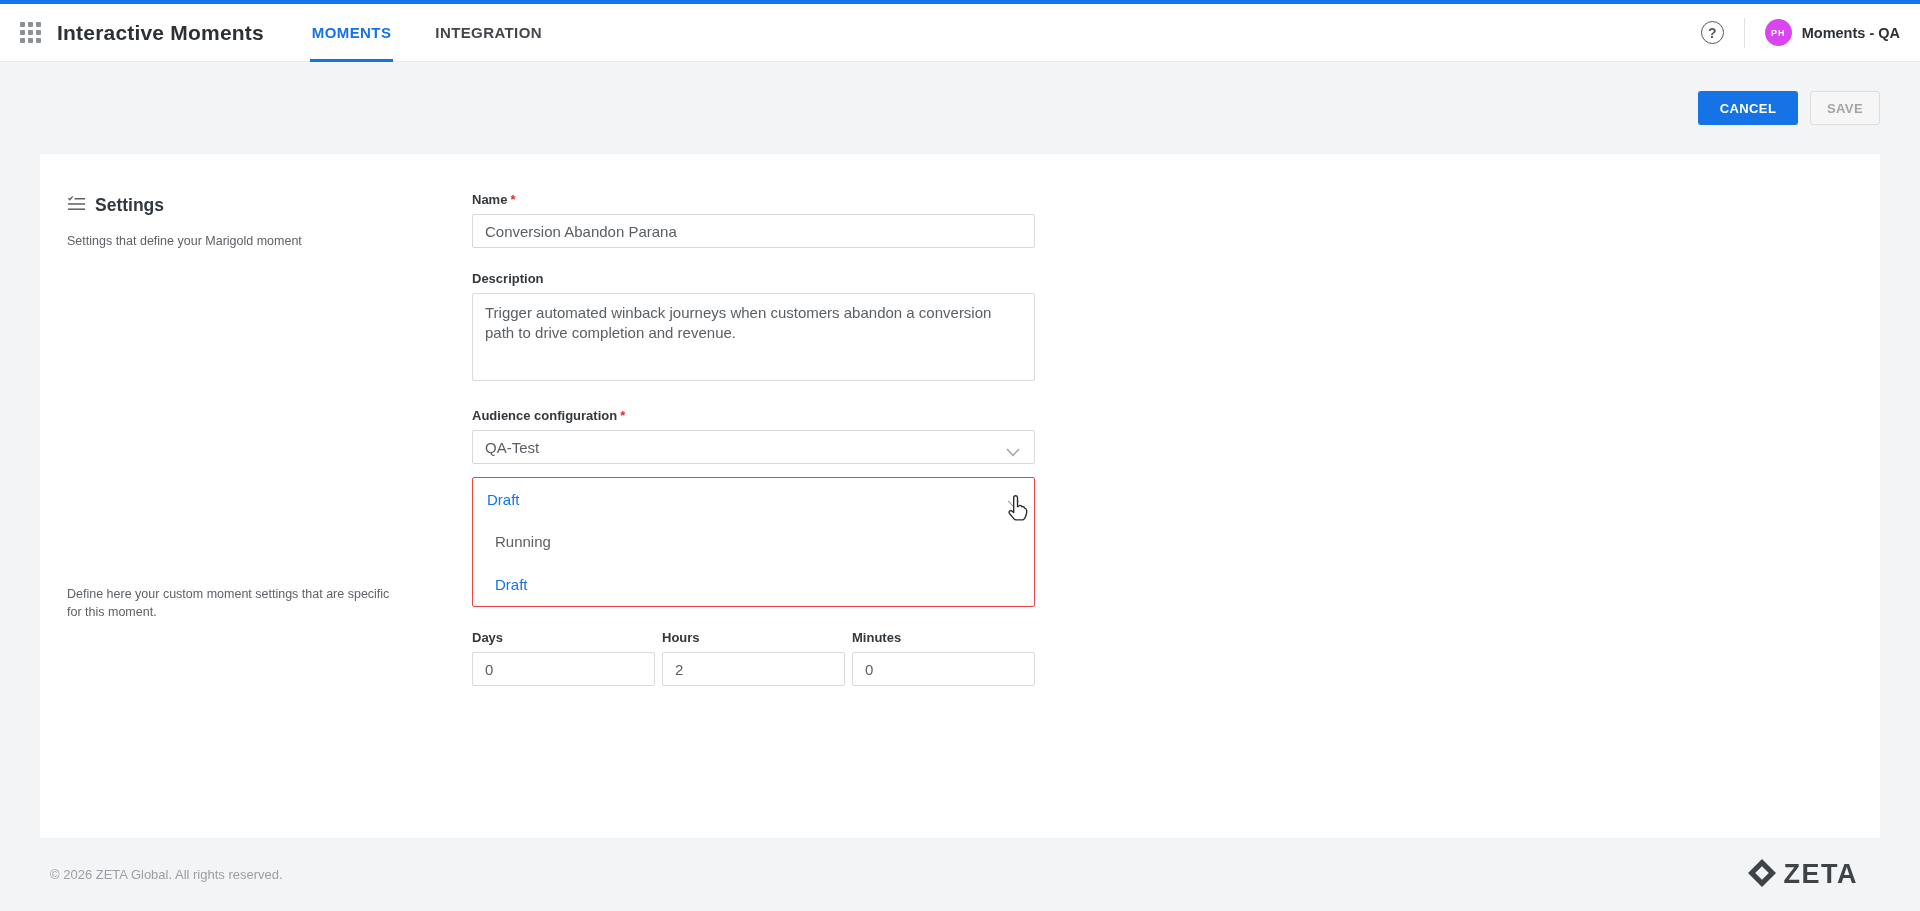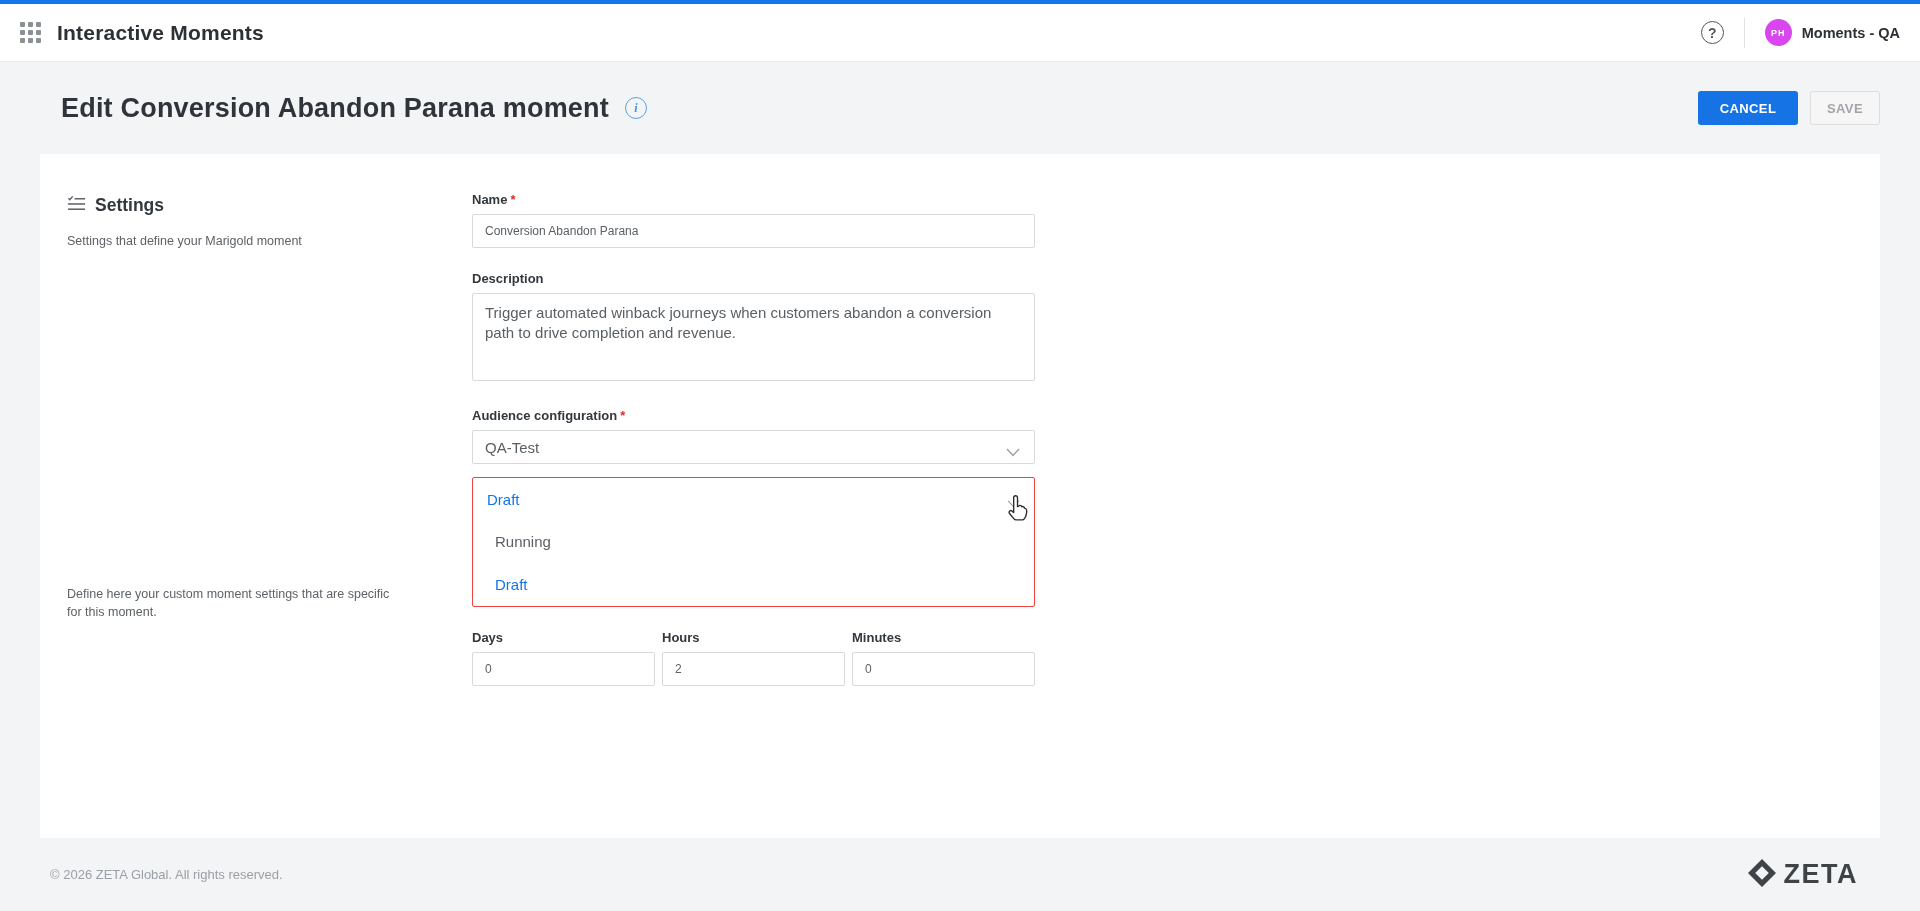--- a/index.html
+++ b/index.html
@@ -50,21 +50,21 @@
   .side-block { position:absolute; left:27px; width:360px; }
   .side-head { display:flex; align-items:center; }
   .side-head svg { flex:0 0 auto; }
   .side-title { font-size:17.5px; font-weight:700; color:#33383d; margin-left:9px; }
   .side-sub { font-size:12.5px; color:#5d6267; margin-top:15px; line-height:1.45; }
 
   .form-col { position:absolute; left:432px; top:38px; width:563px; }
   .field-label { font-size:13px; font-weight:700; color:#33383d; margin-bottom:7px; }
   .req { color:#e02b2b; margin-left:3px; }
   .text-input { width:100%; height:34px; border:1px solid #d7d9db; border-radius:2px;
-    padding:0 12px; font-size:12px; color:#595f64; font-family:"Liberation Sans",sans-serif;
+    padding:0 12px; font-size:15px; color:#595f64; font-family:"Liberation Sans",sans-serif;
     background:#fff; outline:none; }
   .textarea { width:100%; height:88px; border:1px solid #d7d9db; border-radius:2px;
     padding:9px 12px; font-size:15px; color:#595f64; line-height:1.35; resize:none;
     font-family:"Liberation Sans",sans-serif; outline:none; }
   .group { margin-bottom:23px; }
   .select-box { position:relative; width:100%; height:34px; border:1px solid #d7d9db;
     border-radius:2px; display:flex; align-items:center; padding:3px 12px; font-size:15px;
     color:#595f64; cursor:pointer; background:#fff; }
   .select-box .chev { position:absolute; right:14px; top:12px; }
 
@@ -99,33 +99,33 @@
       <span></span>
       <span></span>
       <span></span>
       <span></span>
       <span></span>
       <span></span>
       <span></span>
       <span></span>
   </div>
   <div class="app-title">Interactive Moments</div>
+  <nav class="nav-tabs">
+    <div class="nav-tab active">MOMENTS</div>
+    <div class="nav-tab">INTEGRATION</div>
+  </nav>
   <div class="topbar-right">
     <div class="help-icon">?</div>
     <div class="topbar-divider"></div>
     <div class="avatar">PH</div>
     <div class="account-label">Moments - QA</div>
   </div>
 </header>
 
 <div class="page-head">
-  <div class="page-title-wrap">
-    <h1 class="page-title">Edit Conversion Abandon Parana moment</h1>
-    <div class="info-icon">i</div>
-  </div>
   <div class="head-actions">
     <button class="btn btn-cancel">CANCEL</button>
     <button class="btn btn-save">SAVE</button>
   </div>
 </div>
 
 <main class="card">
 
   <div class="side-block" style="top:40px">
     <div class="side-head">

